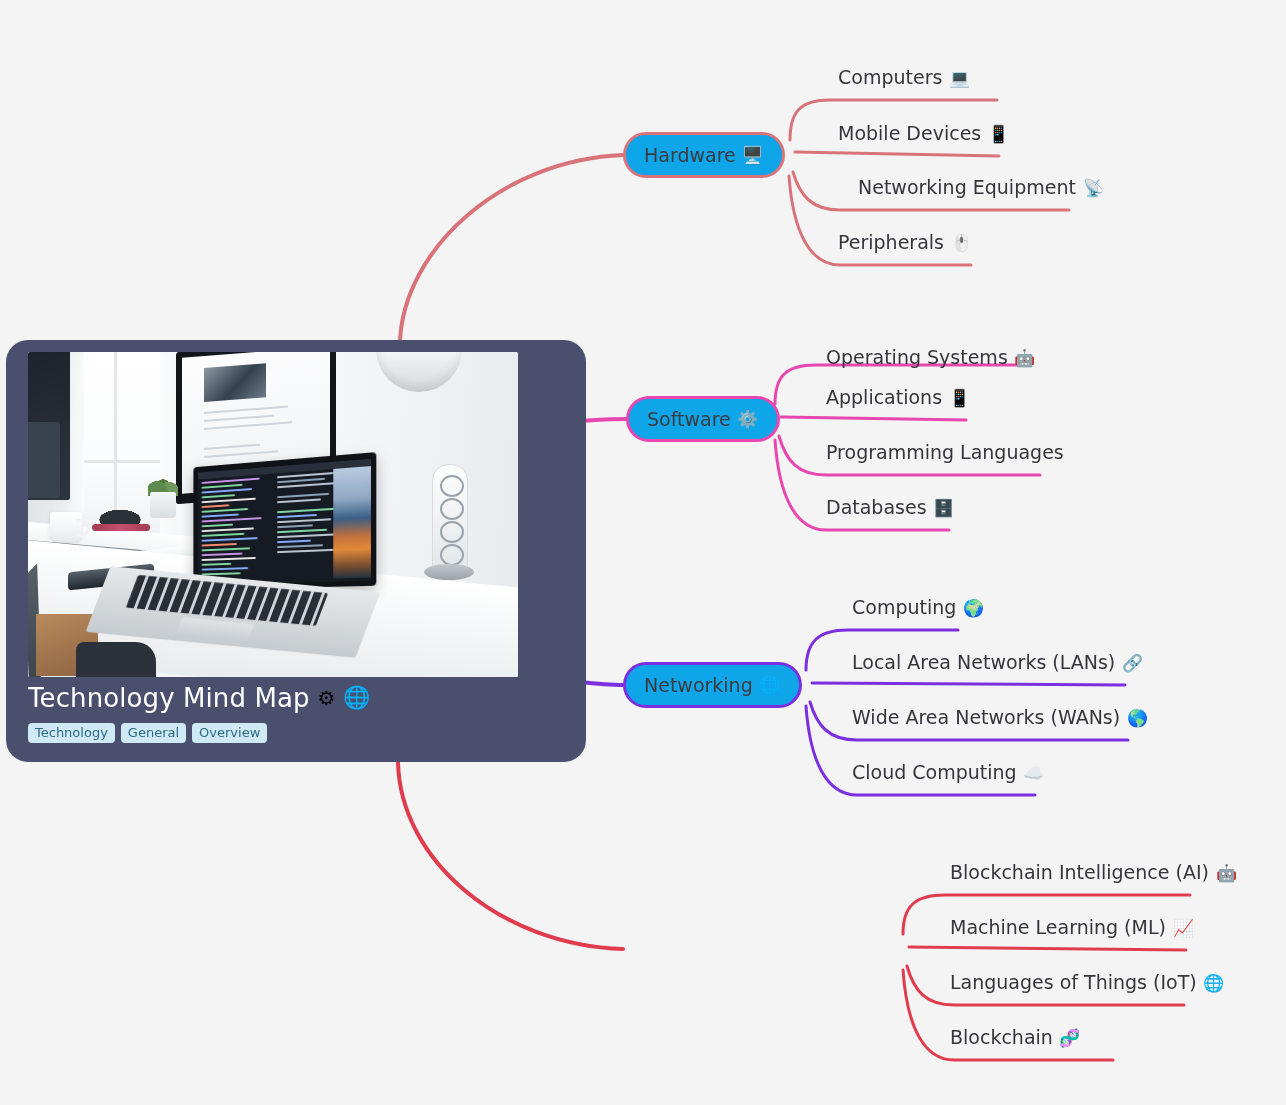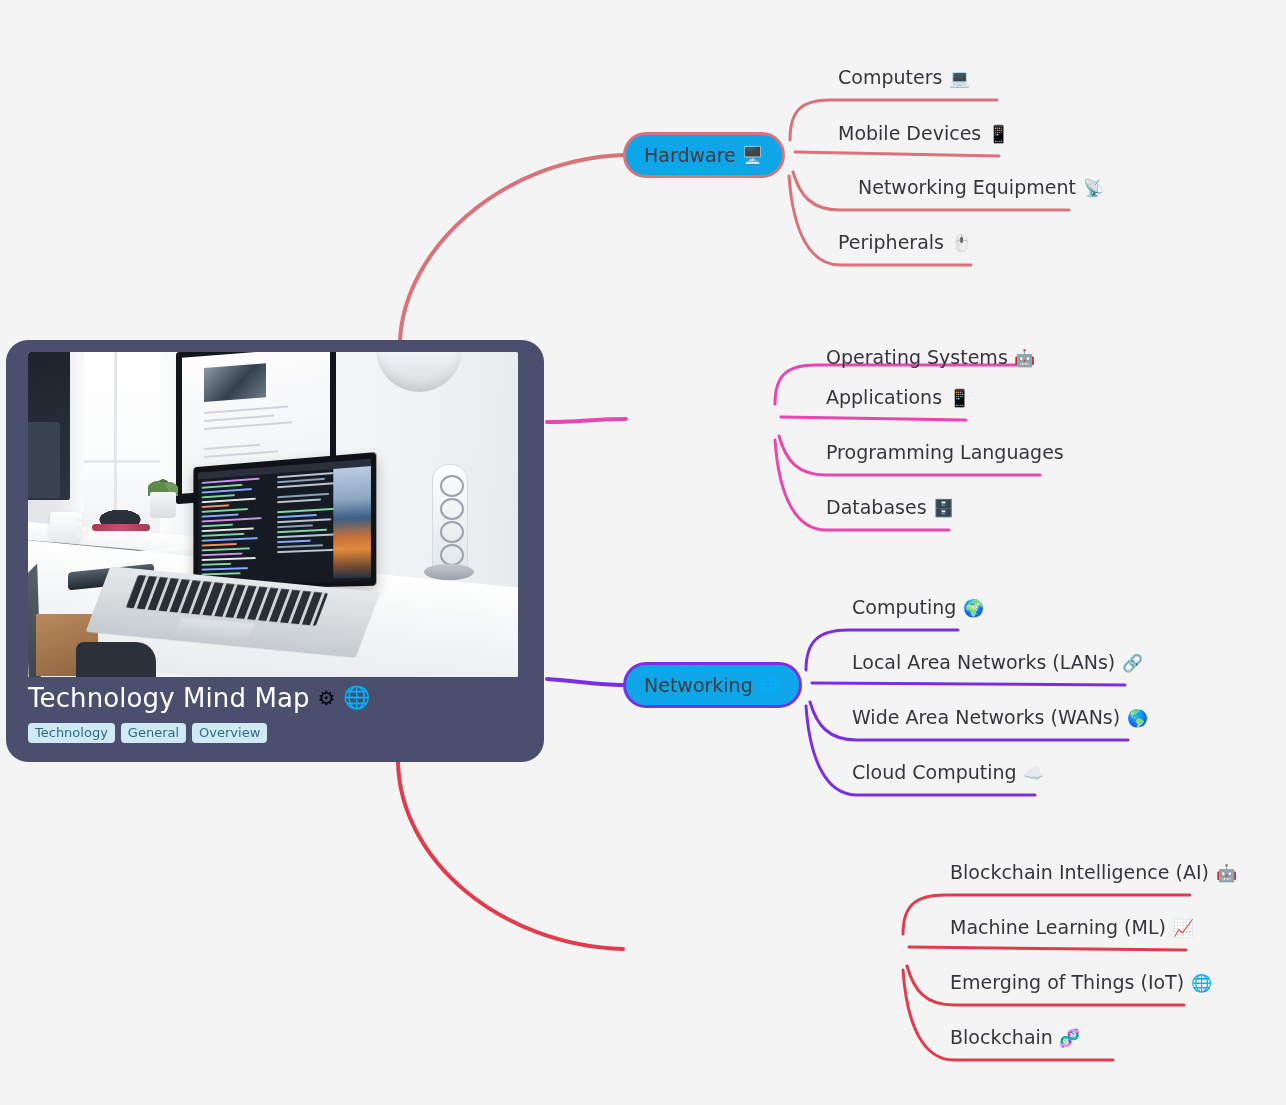--- a/index.html
+++ b/index.html
@@ -30,21 +30,21 @@
     width: 1286px;
     height: 1105px;
     pointer-events: none;
   }
 
   
   .root-card {
     position: absolute;
     left: 6px;
     top: 340px;
-    width: 538px;
+    width: 580px;
     height: 422px;
     background: #4b4f6e;
     border-radius: 22px;
     box-sizing: border-box;
     overflow: hidden;
   }
   .root-photo {
     position: absolute;
     left: 22px;
     top: 12px;
@@ -454,20 +454,24 @@
       <span class="tag">General</span>
       <span class="tag">Overview</span>
     </div>
   </div>
 
   <div class="node" style="left:623px;top:132px;border-color:#d9737a;">
     <span class="node-label">Hardware</span>
     <span class="node-emoji">🖥️</span>
   </div>
 
+  <div class="node" style="left:626px;top:396px;border-color:#e846b0;">
+    <span class="node-label">Software</span>
+    <span class="node-emoji">⚙️</span>
+  </div>
 
   <div class="node" style="left:623px;top:662px;border-color:#7b2fe0;">
     <span class="node-label">Networking</span>
     <span class="node-emoji">🌐</span>
   </div>
 
 
   <div class="leaf" style="left:838px;top:66px;">
     <span class="leaf-label">Computers</span>
     <span class="leaf-emoji">💻</span>
@@ -520,21 +524,21 @@
 
   <div class="leaf" style="left:950px;top:861px;">
     <span class="leaf-label">Blockchain Intelligence (AI)</span>
     <span class="leaf-emoji">🤖</span>
   </div>
   <div class="leaf" style="left:950px;top:916px;">
     <span class="leaf-label">Machine Learning (ML)</span>
     <span class="leaf-emoji">📈</span>
   </div>
   <div class="leaf" style="left:950px;top:971px;">
-    <span class="leaf-label">Emerging of Things (IoT)</span>
+    <span class="leaf-label">Languages of Things (IoT)</span>
     <span class="leaf-emoji">🌐</span>
   </div>
   <div class="leaf" style="left:950px;top:1026px;">
     <span class="leaf-label">Blockchain</span>
     <span class="leaf-emoji">🧬</span>
   </div>
 
 </div>
 
 </body></html>

